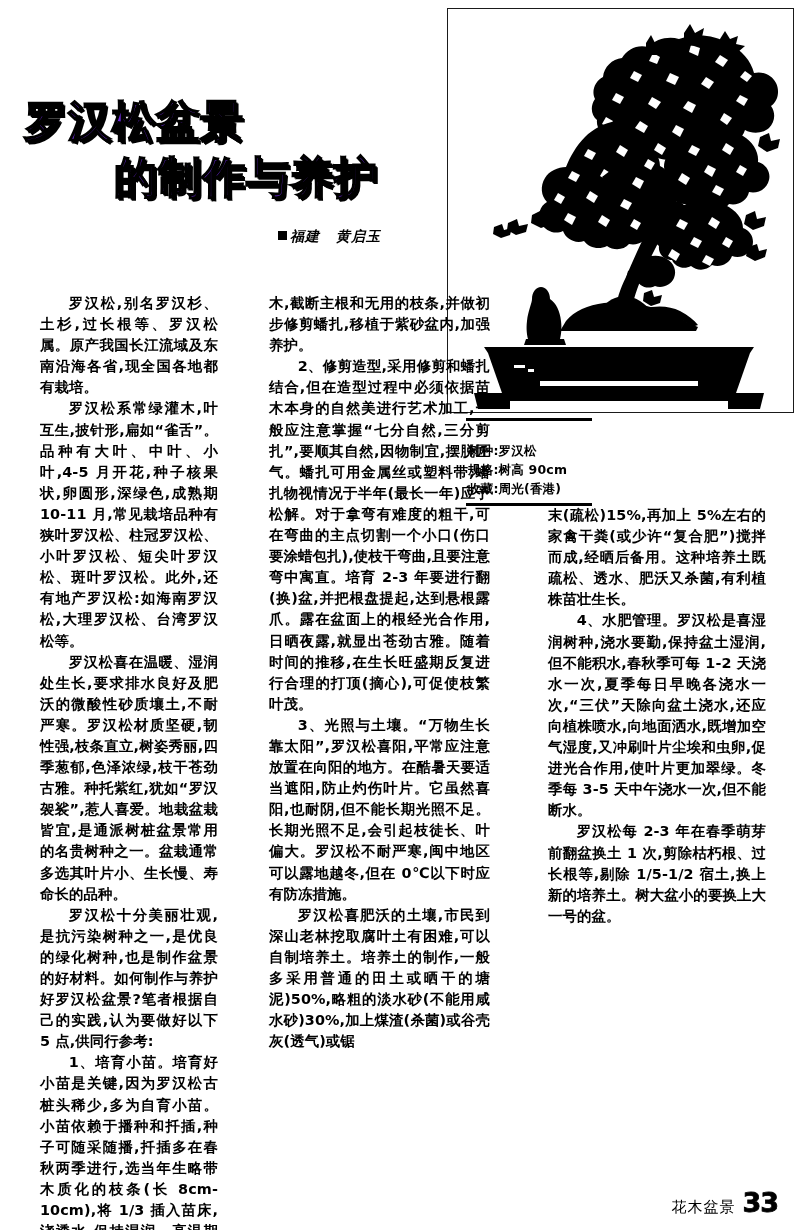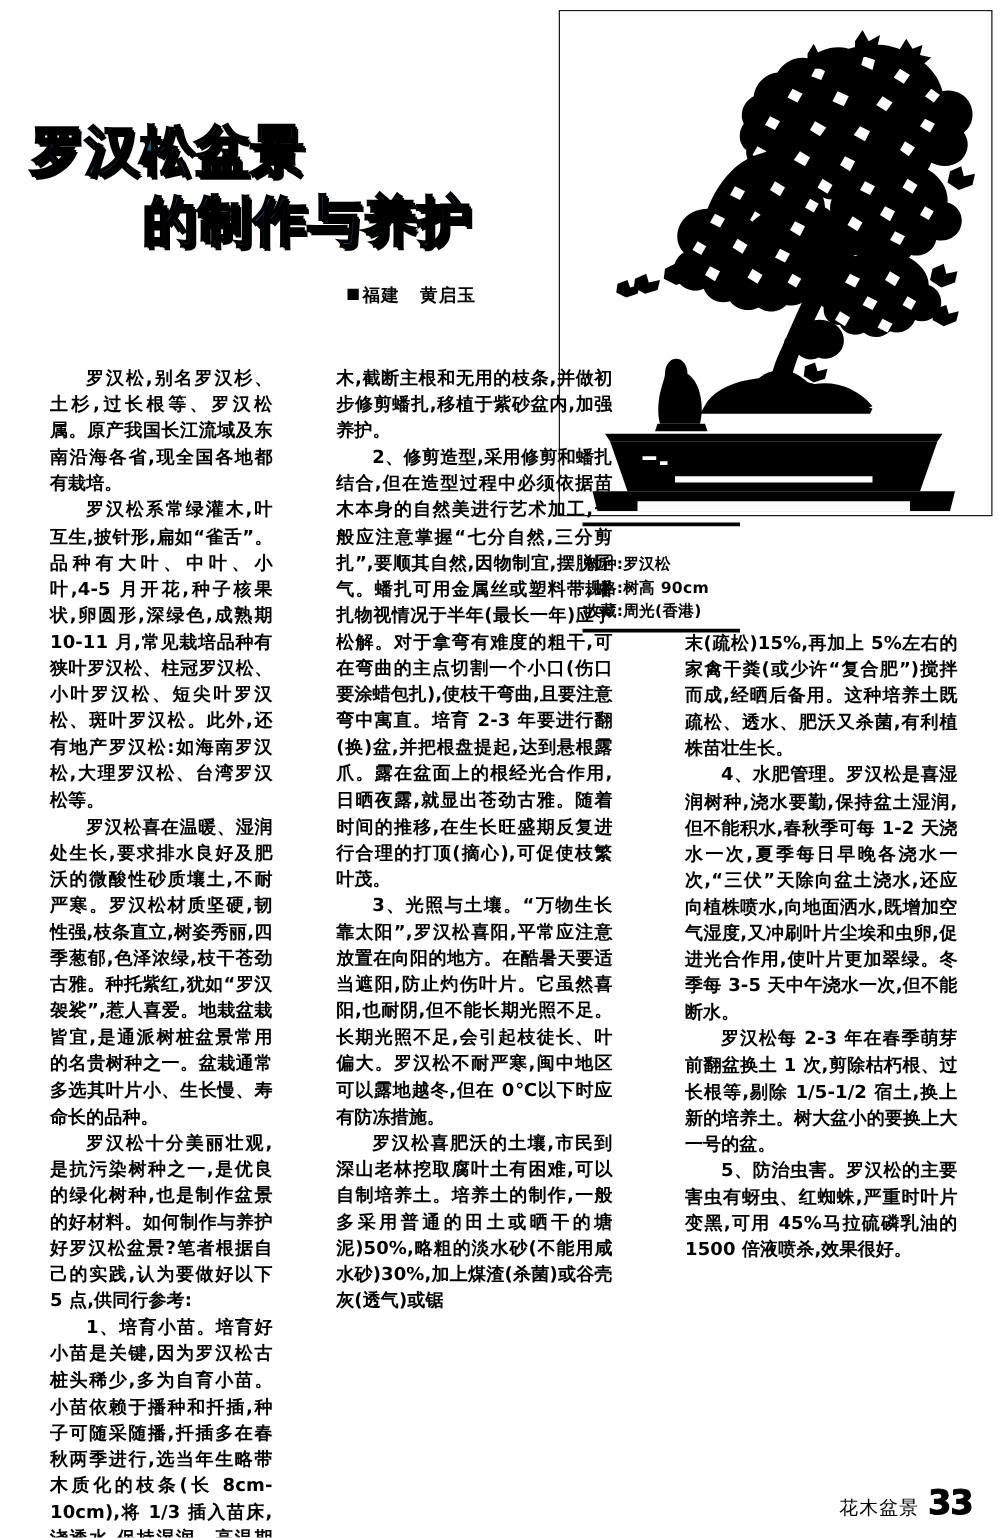--- a/index.html
+++ b/index.html
@@ -30,36 +30,37 @@
     top: 96px;
     width: 420px;
     height: 120px;
   }
   .title-line {
     font-family: "DejaVu Sans", "Liberation Sans", sans-serif;
     font-weight: 700;
     font-size: 43px;
     line-height: 50px;
     letter-spacing: 1px;
-    color: #0369a1;
+    color: #6d28d9;
     white-space: nowrap;
     -webkit-text-stroke: 1.6px #000;
     text-shadow: 2px 2px 0 #000, 3px 3px 0 #000;
   }
   .title-line.l1 { margin-left: 0px; }
   .title-line.l2 { margin-left: 90px; margin-top: 6px; }
 
   .byline {
     position: absolute;
     left: 278px;
     top: 228px;
     font-size: 14px;
     font-weight: 700;
     letter-spacing: 1px;
     white-space: nowrap;
+    font-style: italic;
   }
   .byline .sq {
     display: inline-block;
     width: 9px; height: 9px;
     background: #000;
     margin-right: 3px;
     vertical-align: 1px;
   }
   .byline .sep { display: inline-block; width: 16px; }
 
@@ -314,21 +315,20 @@
     <p class="cont">木,截断主根和无用的枝条,并做初步修剪蟠扎,移植于紫砂盆内,加强养护。</p>
     <p>2、修剪造型,采用修剪和蟠扎结合,但在造型过程中必须依据苗木本身的自然美进行艺术加工,一般应注意掌握“七分自然,三分剪扎”,要顺其自然,因物制宜,摆脱匠气。蟠扎可用金属丝或塑料带,蟠扎物视情况于半年(最长一年)应予松解。对于拿弯有难度的粗干,可在弯曲的主点切割一个小口(伤口要涂蜡包扎),使枝干弯曲,且要注意弯中寓直。培育 2-3 年要进行翻(换)盆,并把根盘提起,达到悬根露爪。露在盆面上的根经光合作用,日晒夜露,就显出苍劲古雅。随着时间的推移,在生长旺盛期反复进行合理的打顶(摘心),可促使枝繁叶茂。</p>
     <p>3、光照与土壤。“万物生长靠太阳”,罗汉松喜阳,平常应注意放置在向阳的地方。在酷暑天要适当遮阳,防止灼伤叶片。它虽然喜阳,也耐阴,但不能长期光照不足。长期光照不足,会引起枝徒长、叶偏大。罗汉松不耐严寒,闽中地区可以露地越冬,但在 0℃以下时应有防冻措施。</p>
     <p>罗汉松喜肥沃的土壤,市民到深山老林挖取腐叶土有困难,可以自制培养土。培养土的制作,一般多采用普通的田土或晒干的塘泥)50%,略粗的淡水砂(不能用咸水砂)30%,加上煤渣(杀菌)或谷壳灰(透气)或锯</p>
   </div>
 
   <div class="col" id="col3">
     <p class="cont">末(疏松)15%,再加上 5%左右的家禽干粪(或少许“复合肥”)搅拌而成,经晒后备用。这种培养土既疏松、透水、肥沃又杀菌,有利植株苗壮生长。</p>
     <p>4、水肥管理。罗汉松是喜湿润树种,浇水要勤,保持盆土湿润,但不能积水,春秋季可每 1-2 天浇水一次,夏季每日早晚各浇水一次,“三伏”天除向盆土浇水,还应向植株喷水,向地面洒水,既增加空气湿度,又冲刷叶片尘埃和虫卵,促进光合作用,使叶片更加翠绿。冬季每 3-5 天中午浇水一次,但不能断水。</p>
     <p>罗汉松每 2-3 年在春季萌芽前翻盆换土 1 次,剪除枯朽根、过长根等,剔除 1/5-1/2 宿土,换上新的培养土。树大盆小的要换上大一号的盆。</p>
-    <p>5、防治虫害。罗汉松的主要害虫有蚜虫、红蜘蛛,严重时叶片变黑,可用 45%马拉硫磷乳油的 1500 倍液喷杀,效果很好。</p>
   </div>
 
   <div class="footer">
     <span class="mag">花木盆景</span>
     <span class="pg">33</span>
   </div>
 
 </div>
 
 </body></html>

